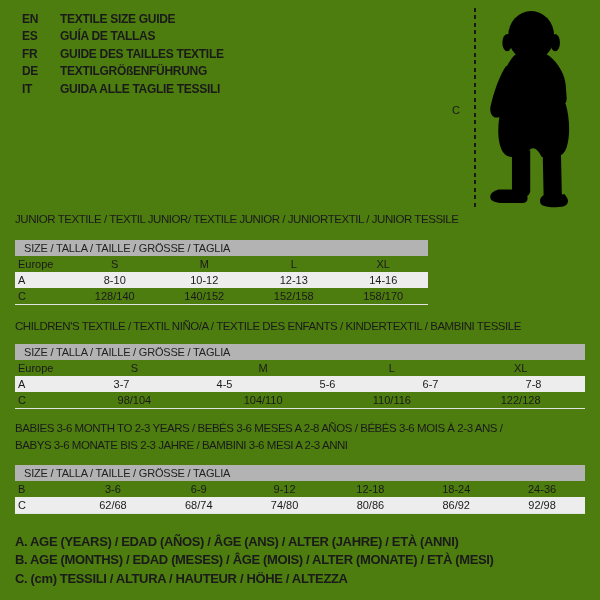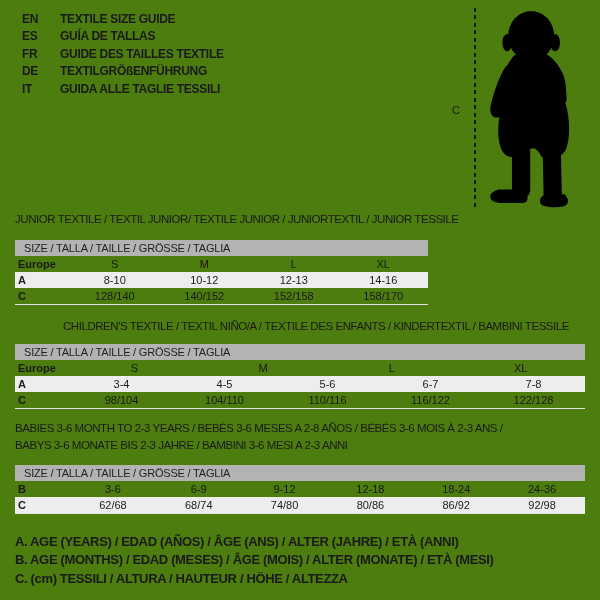--- a/index.html
+++ b/index.html
@@ -20,33 +20,33 @@
   
   .dash-line { position:absolute; left:474px; top:8px; width:2px; height:202px;
                background:repeating-linear-gradient(to bottom,#1a1a1a 0 4px, transparent 4px 7.5px); }
   .fig-c { position:absolute; left:452px; top:104px; font-size:11px; }
   .baby { position:absolute; left:487px; top:6px; width:96px; height:202px; }
 
   
   .tbl-title { position:absolute; left:15px; font-weight:normal; font-size:11.5px;
                letter-spacing:-0.45px; white-space:nowrap; }
   #title1 { top:213px; }
-  #title2 { top:320px;margin-left:48px; }
+  #title2 { top:320px; }
   #title3 { top:420px; line-height:17px; }
 
   
   .tbl { position:absolute; left:15px; font-size:11px; border-bottom:1px solid #e2e2e2; }
   #table1 { top:240px; width:413px; }
   #table2 { top:344px; width:570px; }
   #table3 { top:465px; width:570px; }
   .tbl-head { height:16px; line-height:16px; background:#b3b3b3; padding-left:9px;
               color:#222222; letter-spacing:-0.2px; }
   .tbl-row { display:flex; height:16px; line-height:16px; }
   .tbl-row.stripe { background:#ededed; }
-  .tbl .lbl { flex:0 0 55px; padding-left:3px; text-align:left;font-weight:bold; }
+  .tbl .lbl { flex:0 0 55px; padding-left:3px; text-align:left; }
   .tbl .val { flex:1; text-align:center; }
 
   
   .notes { position:absolute; left:15px; top:533px; font-weight:bold;
            font-size:13px; letter-spacing:-0.35px; line-height:18.3px; }
 </style>
 </head>
 <body>
 
 <div class="page">
@@ -123,32 +123,31 @@
     <div class="tbl-head">SIZE / TALLA / TAILLE / GRÖSSE / TAGLIA</div>
     <div class="tbl-row">
       <span class="lbl">Europe</span>
       <span class="val">S</span>
       <span class="val">M</span>
       <span class="val">L</span>
       <span class="val">XL</span>
     </div>
     <div class="tbl-row stripe">
       <span class="lbl">A</span>
-      <span class="val">3-4</span>
+      <span class="val">3-7</span>
       <span class="val">4-5</span>
       <span class="val">5-6</span>
       <span class="val">6-7</span>
       <span class="val">7-8</span>
     </div>
     <div class="tbl-row">
       <span class="lbl">C</span>
       <span class="val">98/104</span>
       <span class="val">104/110</span>
       <span class="val">110/116</span>
-      <span class="val">116/122</span>
       <span class="val">122/128</span>
     </div>
   </div>
 
   <div class="tbl-title" id="title3">
     <div>BABIES 3-6 MONTH TO 2-3 YEARS / BEBÉS 3-6 MESES A 2-8 AÑOS / BÉBÉS 3-6 MOIS À 2-3 ANS /</div>
     <div>BABYS 3-6 MONATE BIS 2-3 JAHRE / BAMBINI 3-6 MESI A 2-3 ANNI</div>
   </div>
   <div class="tbl" id="table3">
     <div class="tbl-head">SIZE / TALLA / TAILLE / GRÖSSE / TAGLIA</div>

